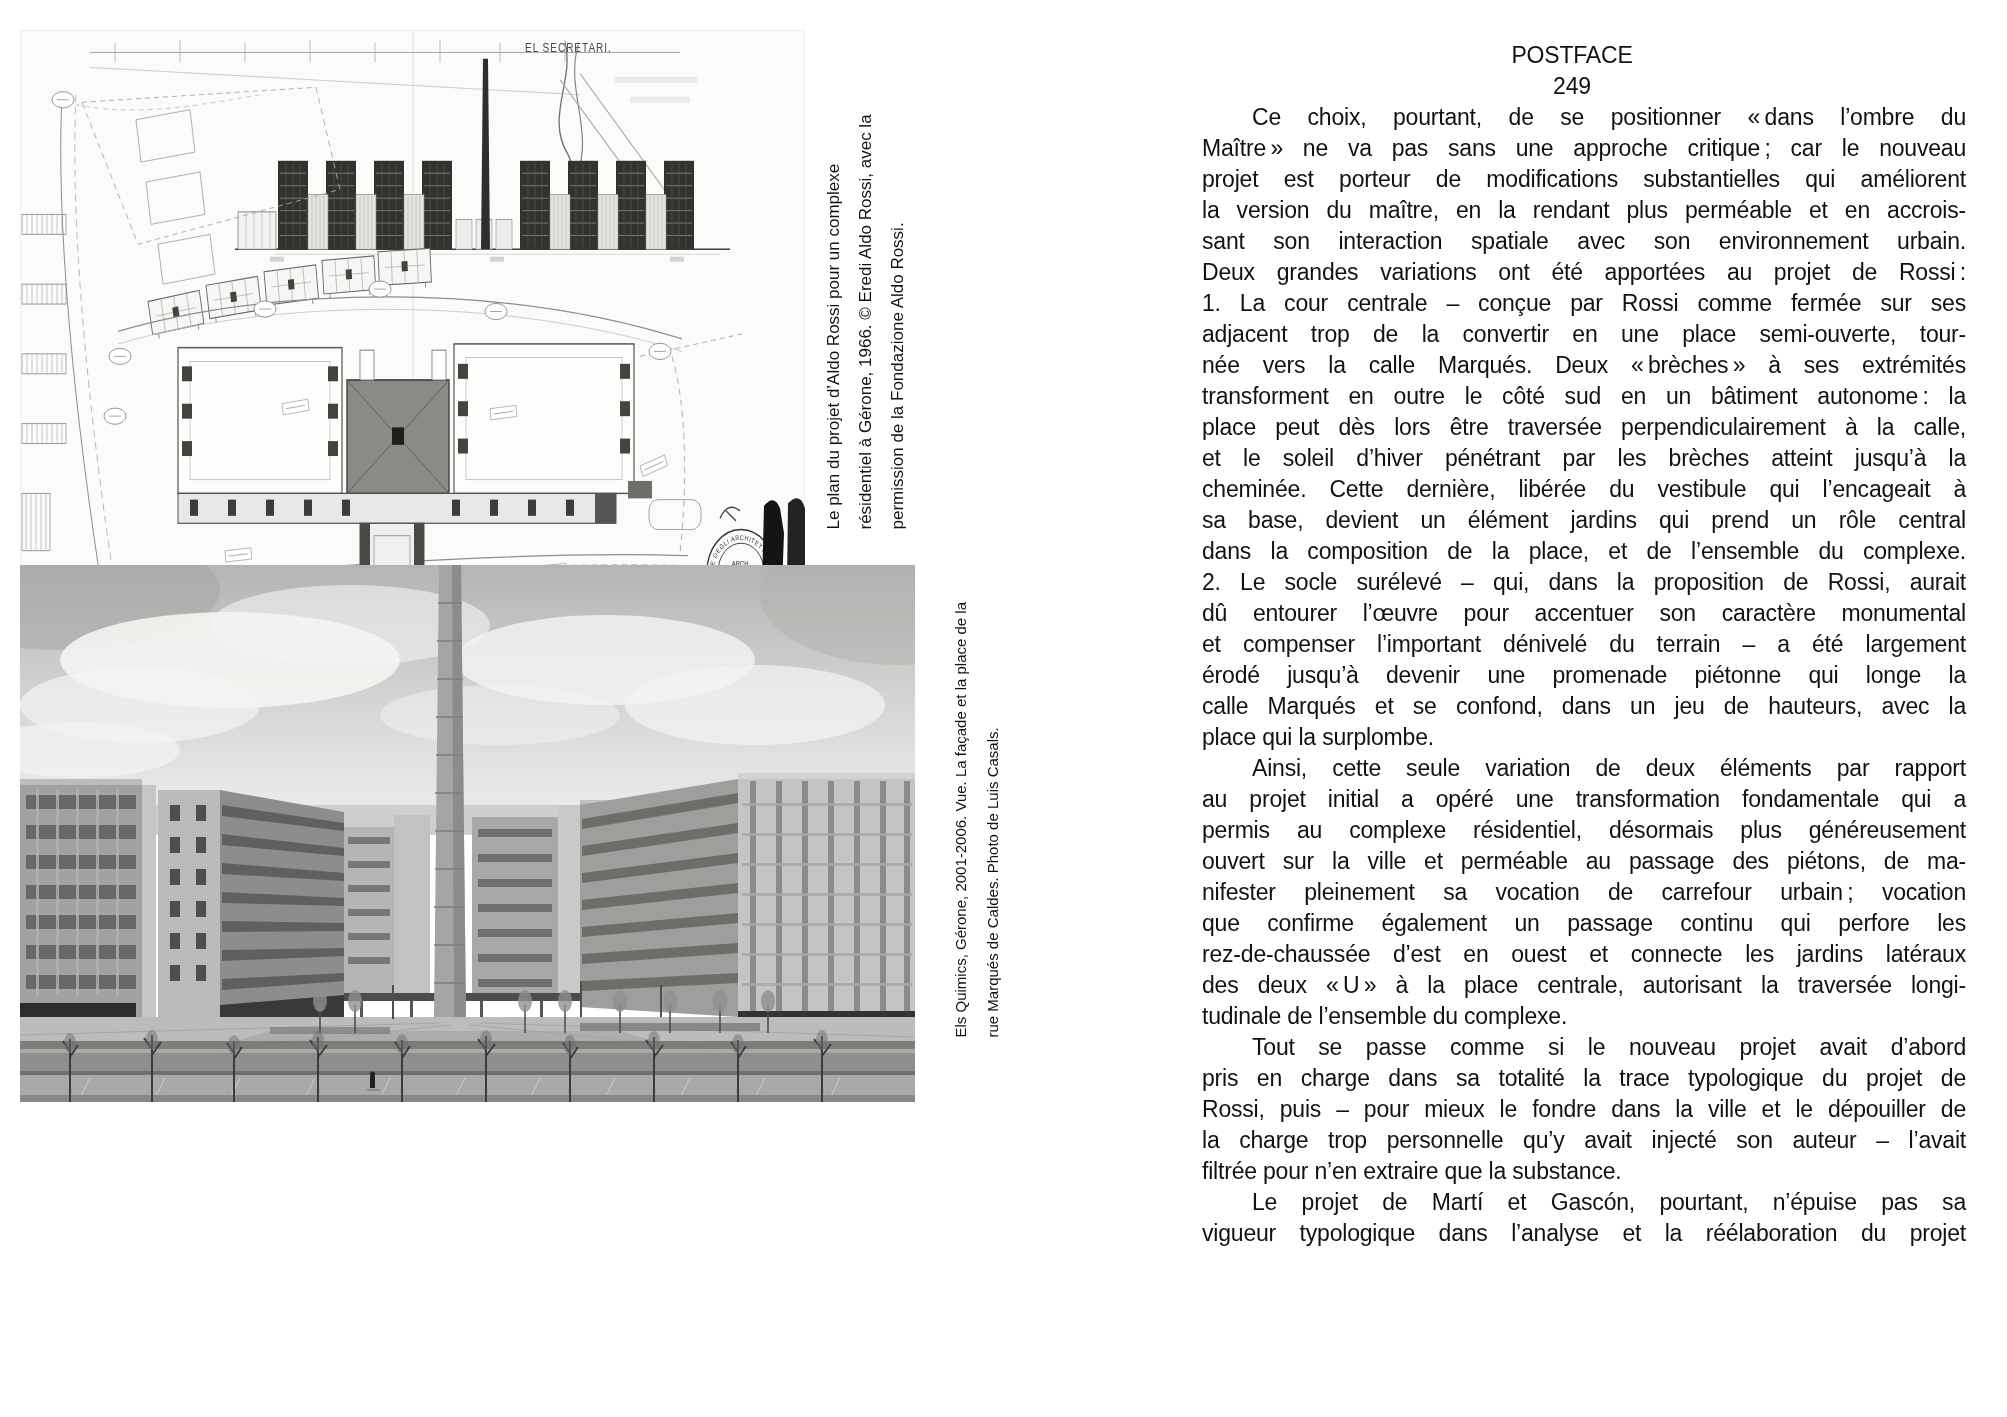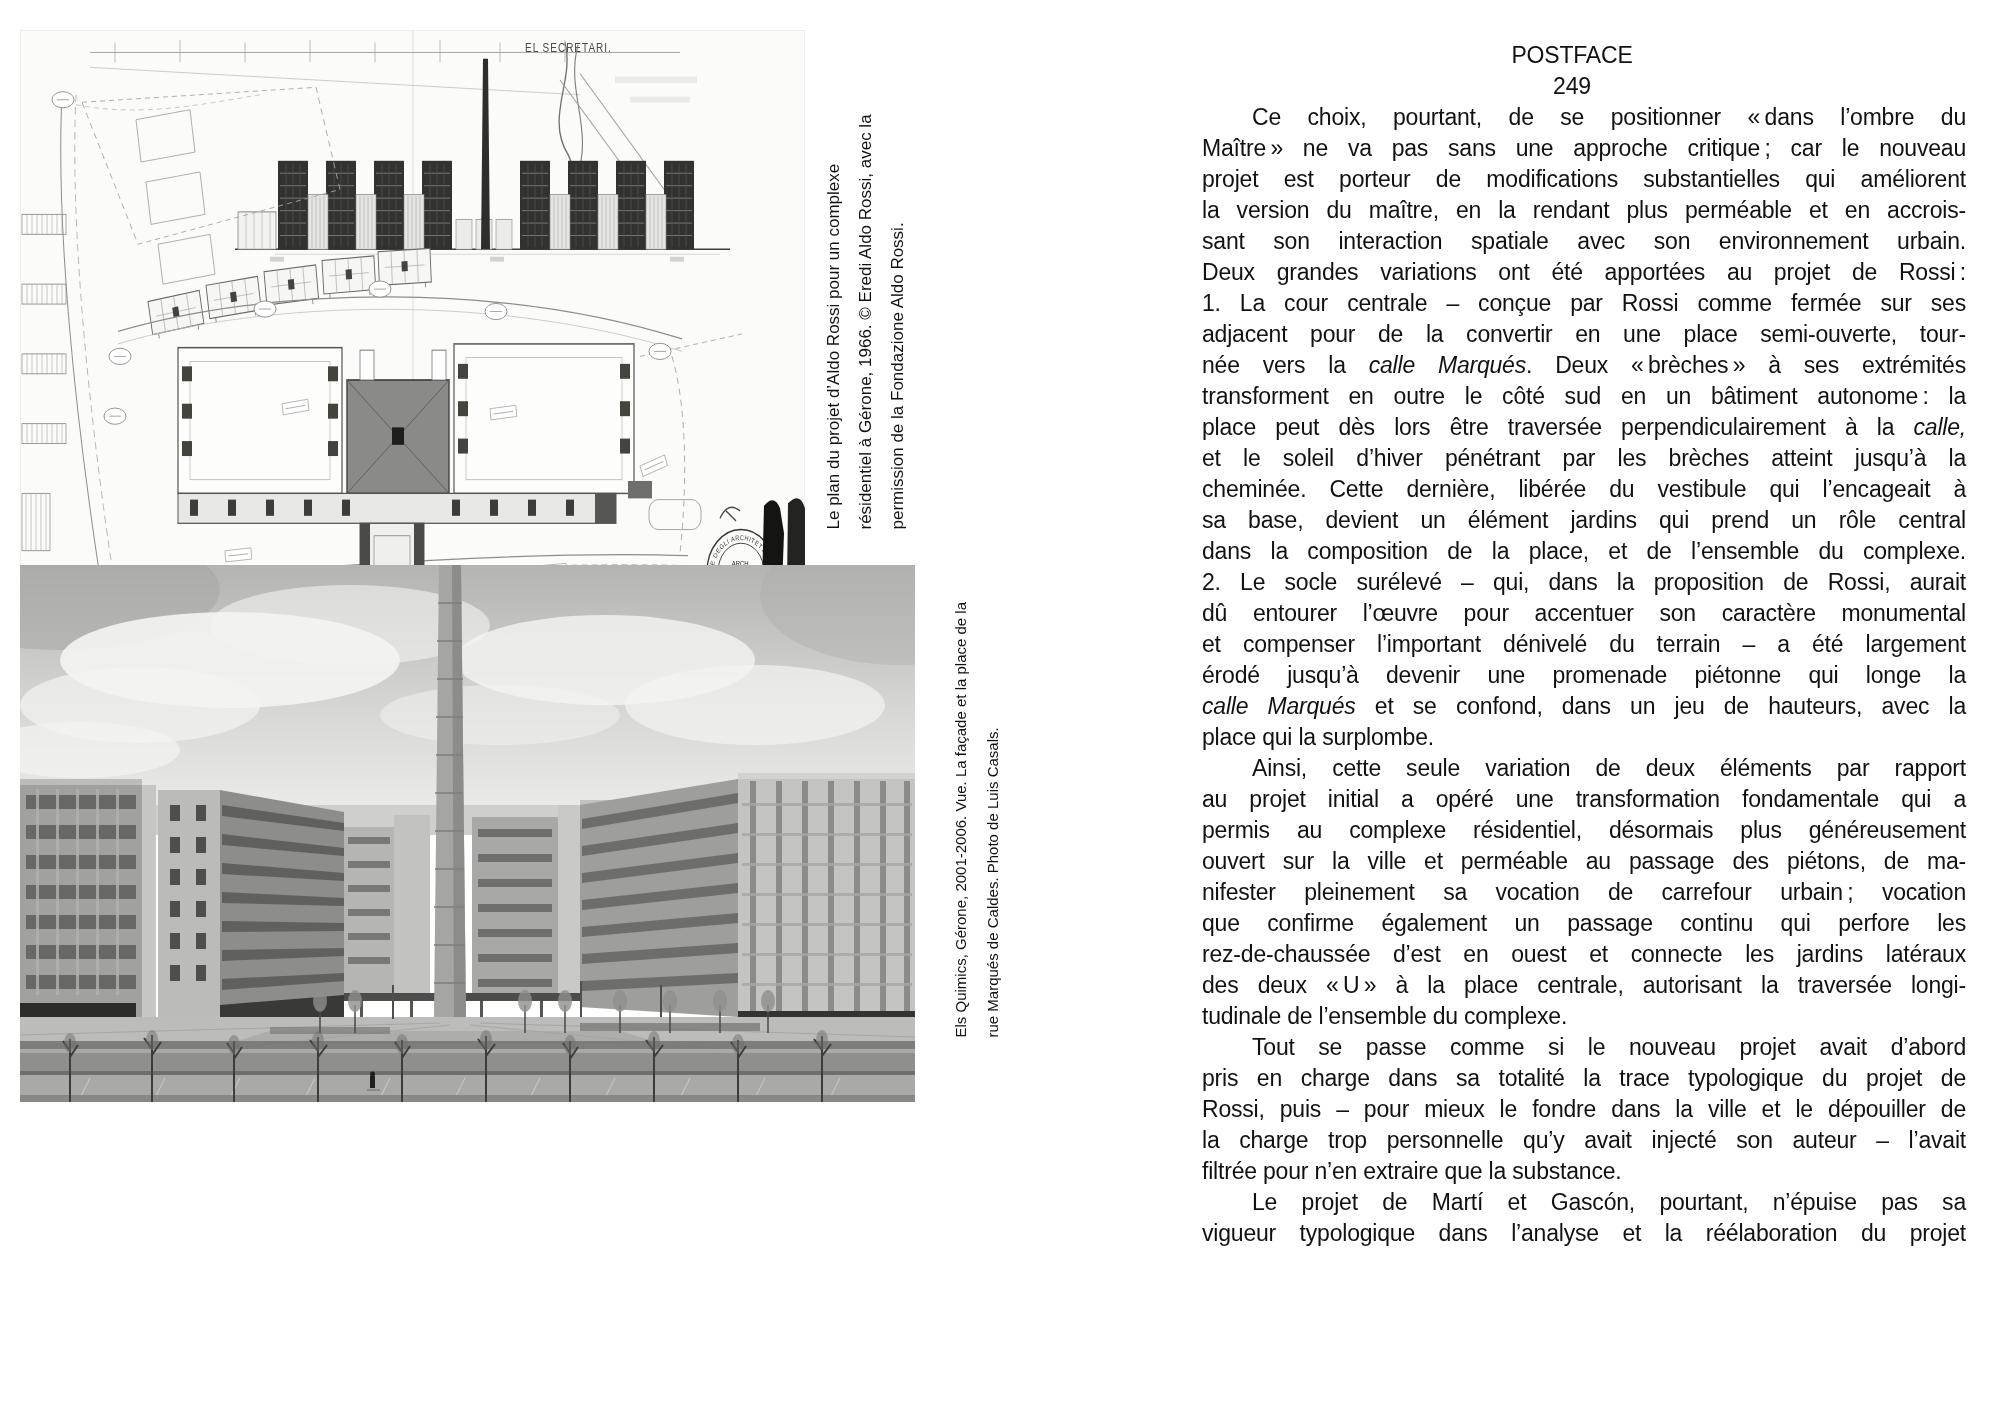--- a/index.html
+++ b/index.html
@@ -22,21 +22,21 @@
   .vcap .cline{white-space:nowrap;height:32px;}
   
   #column{
     position:absolute;left:1178px;top:40px;width:788px;
     font-size:23px;line-height:31px;letter-spacing:-0.2px;
   }
   .hline{text-align:center;}
   .line{text-align:justify;text-align-last:justify;margin-left:24px;}
   .line.end{text-align-last:left;}
   .line.ind{text-indent:50px;}
-  .it{font-style:italic;}
+  .it{}
 </style>
 </head>
 <body>
 
 <div id="page">
 
   <div class="fig" id="plan-fig">
     <svg viewBox="0 0 785 525" preserveAspectRatio="none">
       <defs>
         <g id="tower">
@@ -411,21 +411,21 @@
     <div class="hline">POSTFACE</div>
     <div class="hline">249</div>
     <div id="article-lines">
         <div class="line ind"><span>Ce choix, pourtant, de se positionner « dans l’ombre du</span></div>
         <div class="line"><span>Maître » ne va pas sans une approche critique ; car le nouveau</span></div>
         <div class="line"><span>projet est porteur de modifications substantielles qui améliorent</span></div>
         <div class="line"><span>la version du maître, en la rendant plus perméable et en accrois-</span></div>
         <div class="line"><span>sant son interaction spatiale avec son environnement urbain.</span></div>
         <div class="line"><span>Deux grandes variations ont été apportées au projet de Rossi :</span></div>
         <div class="line"><span>1. La cour centrale – conçue par Rossi comme fermée sur ses</span></div>
-        <div class="line"><span>adjacent pour de la convertir en une place semi-ouverte, tour-</span></div>
+        <div class="line"><span>adjacent trop de la convertir en une place semi-ouverte, tour-</span></div>
         <div class="line"><span>née vers la </span><span class="it">calle Marqués</span><span>. Deux « brèches » à ses extrémités</span></div>
         <div class="line"><span>transforment en outre le côté sud en un bâtiment autonome : la</span></div>
         <div class="line"><span>place peut dès lors être traversée perpendiculairement à la </span><span class="it">calle,</span></div>
         <div class="line"><span>et le soleil d’hiver pénétrant par les brèches atteint jusqu’à la</span></div>
         <div class="line"><span>cheminée. Cette dernière, libérée du vestibule qui l’encageait à</span></div>
         <div class="line"><span>sa base, devient un élément jardins qui prend un rôle central</span></div>
         <div class="line"><span>dans la composition de la place, et de l’ensemble du complexe.</span></div>
         <div class="line"><span>2. Le socle surélevé – qui, dans la proposition de Rossi, aurait</span></div>
         <div class="line"><span>dû entourer l’œuvre pour accentuer son caractère monumental</span></div>
         <div class="line"><span>et compenser l’important dénivelé du terrain – a été largement</span></div>

